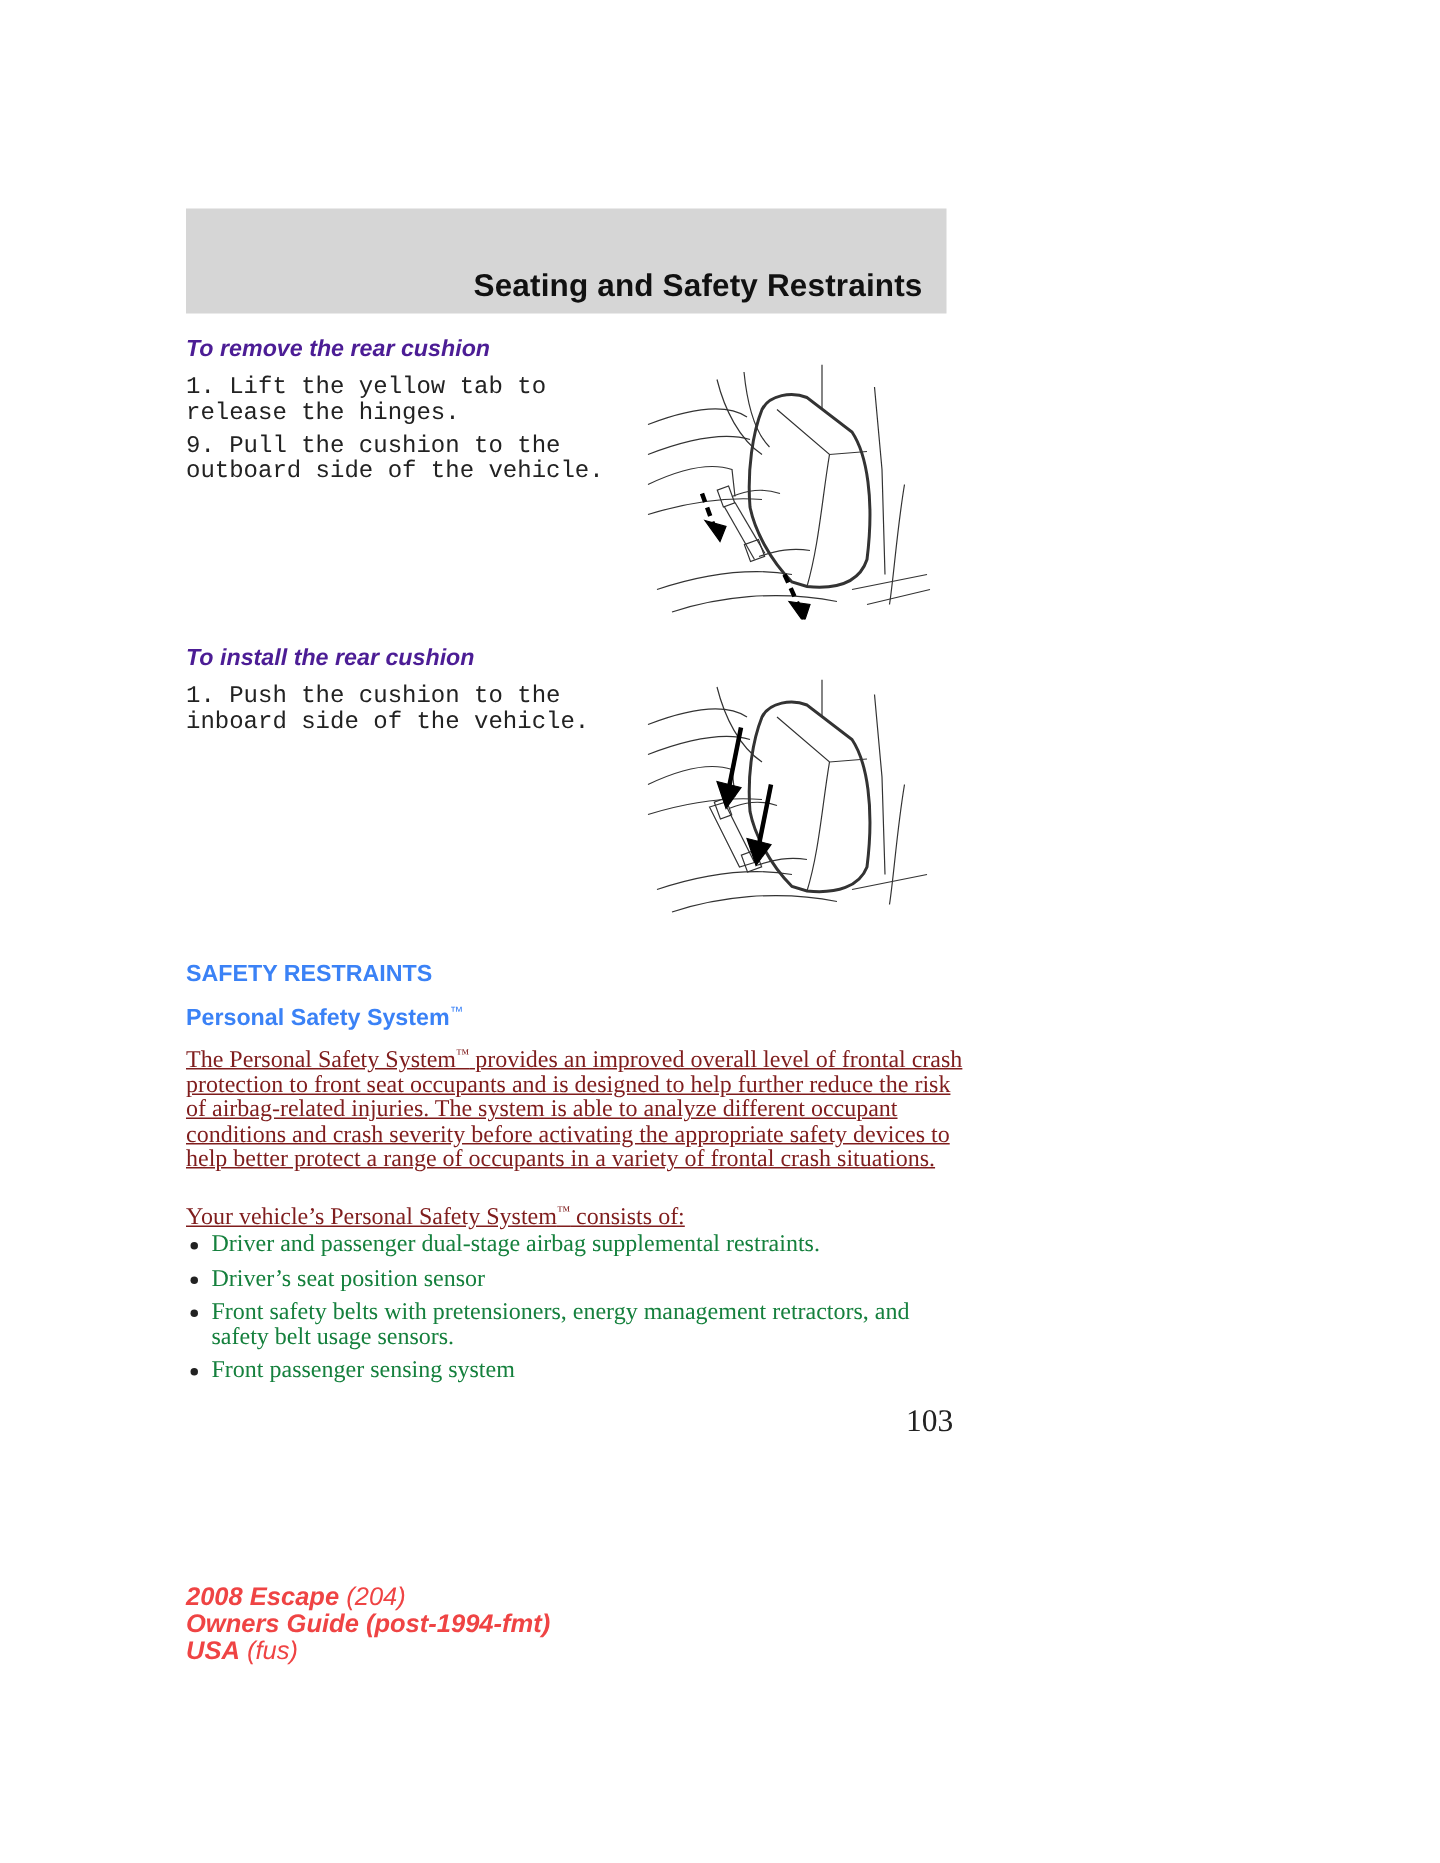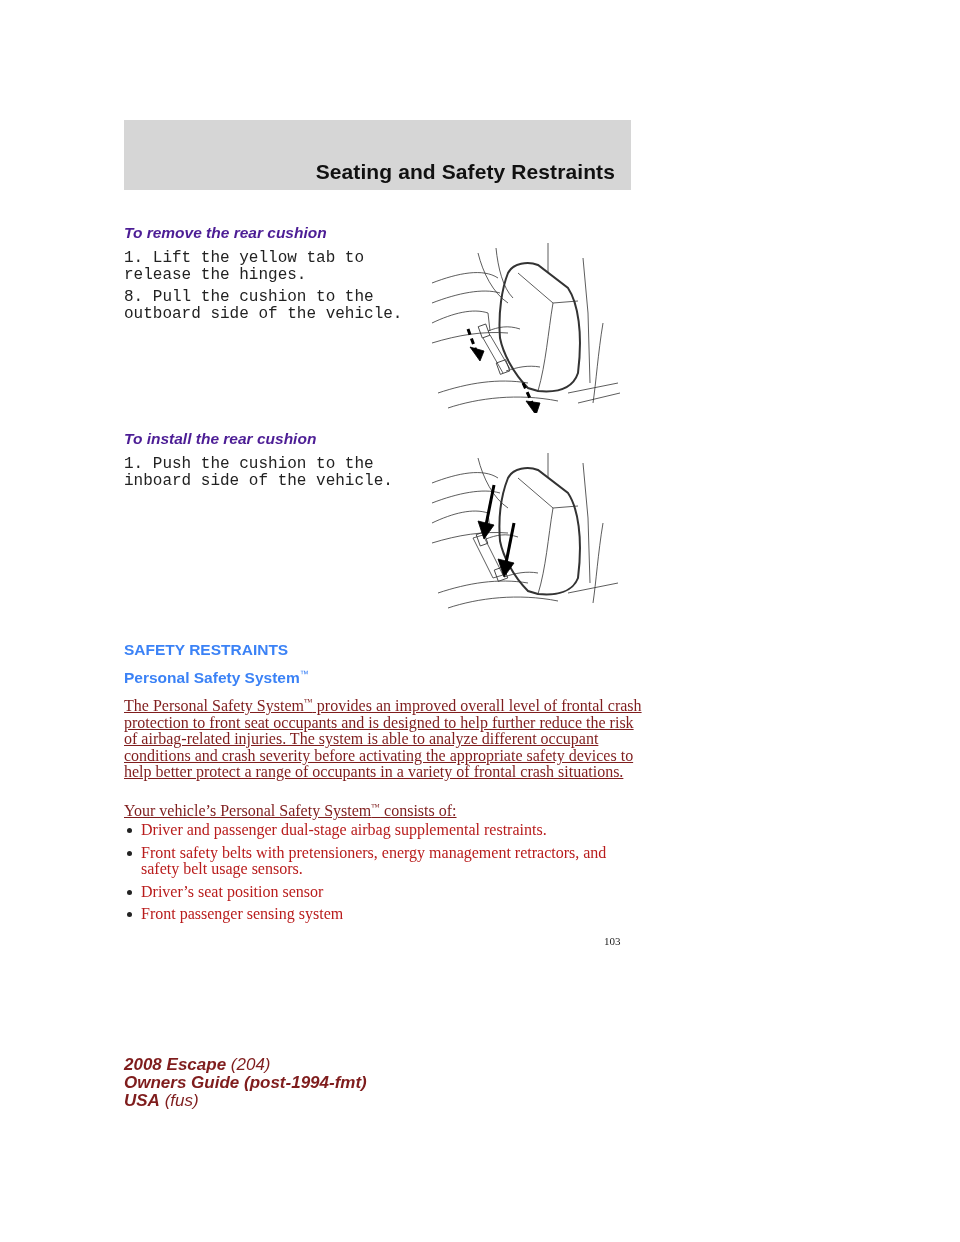--- a/index.html
+++ b/index.html
@@ -1,20 +1,20 @@
 <!DOCTYPE html>
 <html><head>
 <meta charset="utf-8">
 <style>
   html, body { margin: 0; padding: 0; background: #ffffff; }
   body { width: 960px; height: 1242px; position: relative; overflow: hidden; }
   .page { position: absolute; left: 0; top: 0; width: 960px; height: 1242px; }
 
   .header-band {
-    position: absolute; left: 124px; top: 120px; width: 507px; height: 70px;
+    position: absolute; left: 124px; top: 139px; width: 507px; height: 70px;
     background: #d6d6d6;
   }
   .header-title {
     position: absolute; right: 16px; bottom: 6px;
     font-family: "Liberation Sans", sans-serif; font-weight: bold;
     font-size: 21px; color: #111; letter-spacing: 0.1px;
   }
 
   .subhead {
     position: absolute; left: 124px;
@@ -35,48 +35,48 @@
   }
   .tm { font-size: 9px; vertical-align: super; font-weight: normal; }
 
   .para {
     position: absolute; left: 124px; width: 520px;
     font-family: "Liberation Serif", serif; font-size: 16px; line-height: 16.5px; color: #7f1d1d; text-decoration: underline;
   }
   .bullets { position: absolute; left: 124px; width: 520px; margin: 0; padding: 0; list-style: none; }
   .bullets li {
     position: relative; padding-left: 17px; margin-bottom: 6px;
-    font-family: "Liberation Serif", serif; font-size: 16px; line-height: 16.5px; color: #b91c1c;
+    font-family: "Liberation Serif", serif; font-size: 16px; line-height: 16.5px; color: #15803d;
   }
   .bullet-dot {
     position: absolute; left: 3px; top: 6px; width: 5px; height: 5px; border-radius: 50%; background: #222;
   }
 
   .page-number {
     position: absolute; left: 604px; top: 935px;
-    font-family: "Liberation Serif", serif; font-size: 11px; color: #222;
+    font-family: "Liberation Serif", serif; font-size: 21px; color: #222;
   }
 
   .footer { position: absolute; left: 124px; top: 1056px;
-    font-family: "Liberation Sans", sans-serif; font-size: 17px; line-height: 18px; color: #7f1d1d; }
+    font-family: "Liberation Sans", sans-serif; font-size: 17px; line-height: 18px; color: #ef4444; }
   .footer .b { font-weight: bold; font-style: italic; }
   .footer .i { font-style: italic; }
 </style>
 </head>
 <body>
 
 <div class="page">
 
   <div class="header-band">
     <div class="header-title">Seating and Safety Restraints</div>
   </div>
 
   <div class="subhead" style="top:224px">To remove the rear cushion</div>
   <div class="step" style="top:250px">1. Lift the yellow tab to release the hinges.</div>
-  <div class="step" style="top:289px">8. Pull the cushion to the outboard side of the vehicle.</div>
+  <div class="step" style="top:289px">9. Pull the cushion to the outboard side of the vehicle.</div>
 
   <svg class="figure" style="left:428px; top:243px" width="195" height="170" viewBox="0 0 195 170" fill="none" stroke="#333" stroke-width="0.8">
 
     <path d="M4 40 C30 30, 55 25, 70 35"></path>
     <path d="M4 60 C30 50, 55 45, 72 50"></path>
     <path d="M4 80 C25 70, 45 65, 60 70 L62 88"></path>
     <path d="M4 100 C30 92, 55 88, 80 90"></path>
     <path d="M10 150 C40 140, 70 135, 100 140"></path>
     <path d="M20 165 C50 155, 90 150, 130 158"></path>
     <path d="M50 10 C55 30, 65 50, 80 60"></path>
@@ -146,22 +146,22 @@
   <div class="para" style="top:694px">
     <span>The Personal Safety System</span><span class="tm">™</span><span> provides an improved overall level of frontal crash protection to front seat occupants and is designed to help further reduce the risk of airbag-related injuries. The system is able to analyze different occupant conditions and crash severity before activating the appropriate safety devices to help better protect a range of occupants in a variety of frontal crash situations.</span>
   </div>
 
   <div class="para" style="top:799px">
     <span>Your vehicle’s Personal Safety System</span><span class="tm">™</span><span> consists of:</span>
   </div>
 
   <ul class="bullets" style="top:822px">
     <li><span class="bullet-dot"></span><span>Driver and passenger dual-stage airbag supplemental restraints.</span></li>
+    <li><span class="bullet-dot"></span><span>Driver’s seat position sensor</span></li>
     <li><span class="bullet-dot"></span><span>Front safety belts with pretensioners, energy management retractors, and safety belt usage sensors.</span></li>
-    <li><span class="bullet-dot"></span><span>Driver’s seat position sensor</span></li>
     <li><span class="bullet-dot"></span><span>Front passenger sensing system</span></li>
   </ul>
 
   <div class="page-number">103</div>
 
   <div class="footer">
     <div><span class="b">2008 Escape</span><span class="i"> (204)</span></div>
     <div><span class="b">Owners Guide (post-1994-fmt)</span></div>
     <div><span class="b">USA</span><span class="i"> (fus)</span></div>
   </div>

